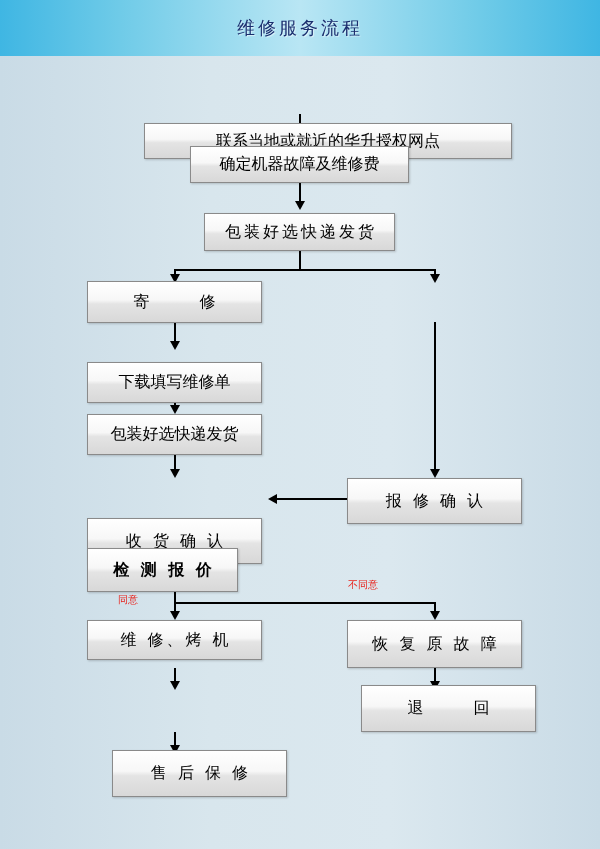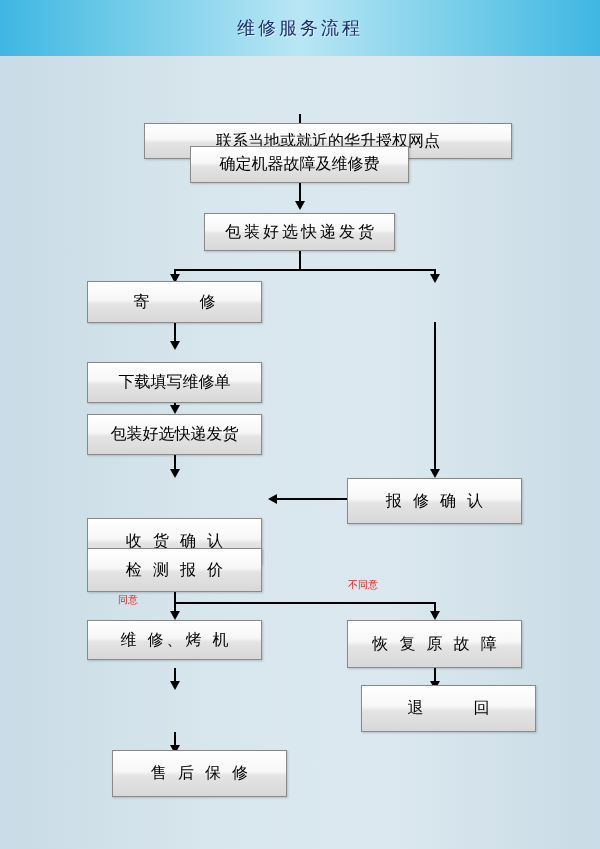--- a/index.html
+++ b/index.html
@@ -160,21 +160,21 @@
 
 
   <div class="node" style="left:87px; top:350px; width:175px; height:41px;margin-top:12px;">下载填写维修单</div>
 
   <div class="node" style="left:87px; top:414px; width:175px; height:41px;">包装好选快递发货</div>
 
   <div class="node sp3" style="left:87px; top:478px; width:175px; height:46px;margin-top:40px;">收 货 确 认</div>
 
   <div class="node sp3" style="left:347px; top:478px; width:175px; height:46px;">报 修 确 认</div>
 
-  <div class="node sp3" style="left:87px; top:548px; width:175px; height:44px;">检 测 报 价</div>
+  <div class="node sp3" style="left:87px; top:548px; width:151px; height:44px;font-weight:bold;">检 测 报 价</div>
 
   <div class="node sp3" style="left:87px; top:620px; width:175px; height:40px;">维 修、烤 机</div>
 
   <div class="node sp3" style="left:347px; top:620px; width:175px; height:48px;">恢 复 原 故 障</div>
 
 
   <div class="node wide-space" style="left:347px; top:685px; width:175px; height:47px;margin-left:14px;">退　　回</div>
 
   <div class="node sp3" style="left:87px; top:750px; width:175px; height:47px;margin-left:25px;">售 后 保 修</div>
 

